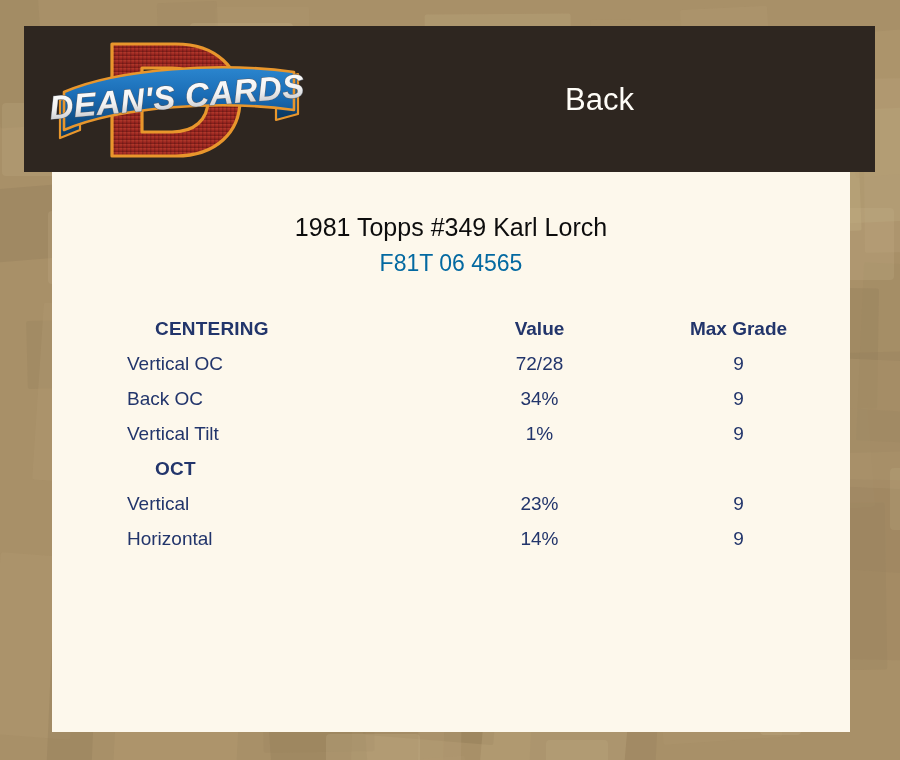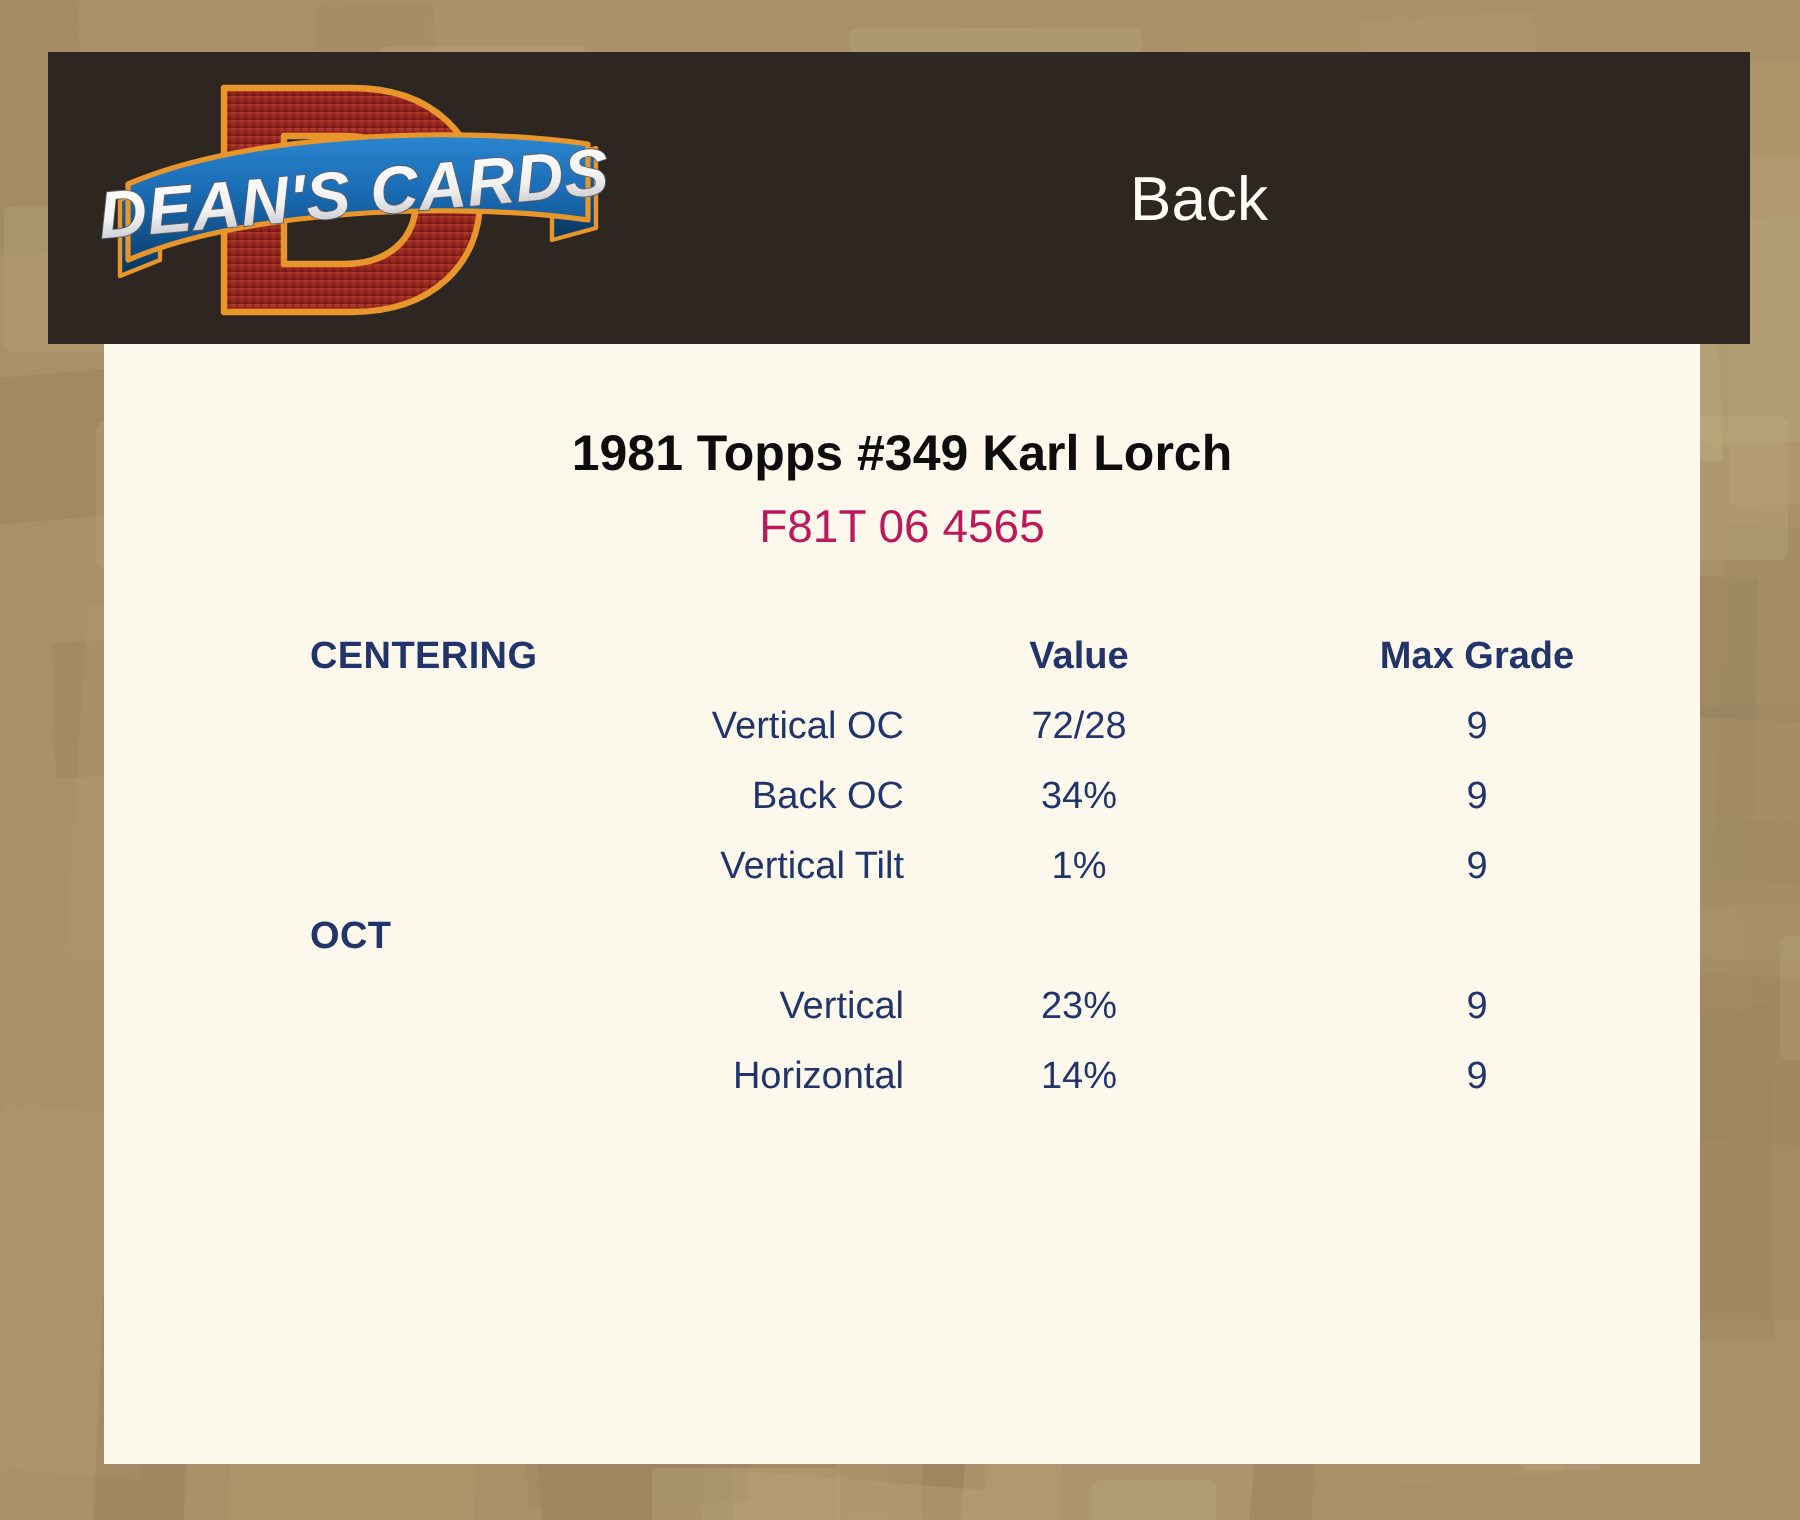--- a/index.html
+++ b/index.html
@@ -88,25 +88,25 @@
   }
 
   
   #card-title-block {
     text-align: center;
     padding-top: 40px;
   }
   #card-title {
     color: #0d0d0d;
     font-size: 25px;
-    font-weight: bold;
+    font-weight: normal;
     line-height: 1.25;
   }
   #card-id {
-    color: #be185d;
+    color: #0369a1;
     font-size: 23px;
     font-weight: 400;
     line-height: 1.3;
     margin-top: 6px;
   }
 
   
   #stats-table {
     margin: 32px 0 0 0;
     width: 100%;
@@ -129,21 +129,20 @@
     font-weight: bold;
     letter-spacing: 0.2px;
   }
   #stats-table tr.section-row td.col-value,
   #stats-table tr.section-row td.col-grade {
     font-weight: bold;
   }
   #stats-table tr.data-row td.col-label {
     padding-left: 75px;
     font-weight: 400;
-    text-align: right;
   }
   #stats-table tr.data-row td.col-value,
   #stats-table tr.data-row td.col-grade {
     font-weight: 400;
   }
 </style>
 </head>
 <body>
 
 <div id="bg-texture">

